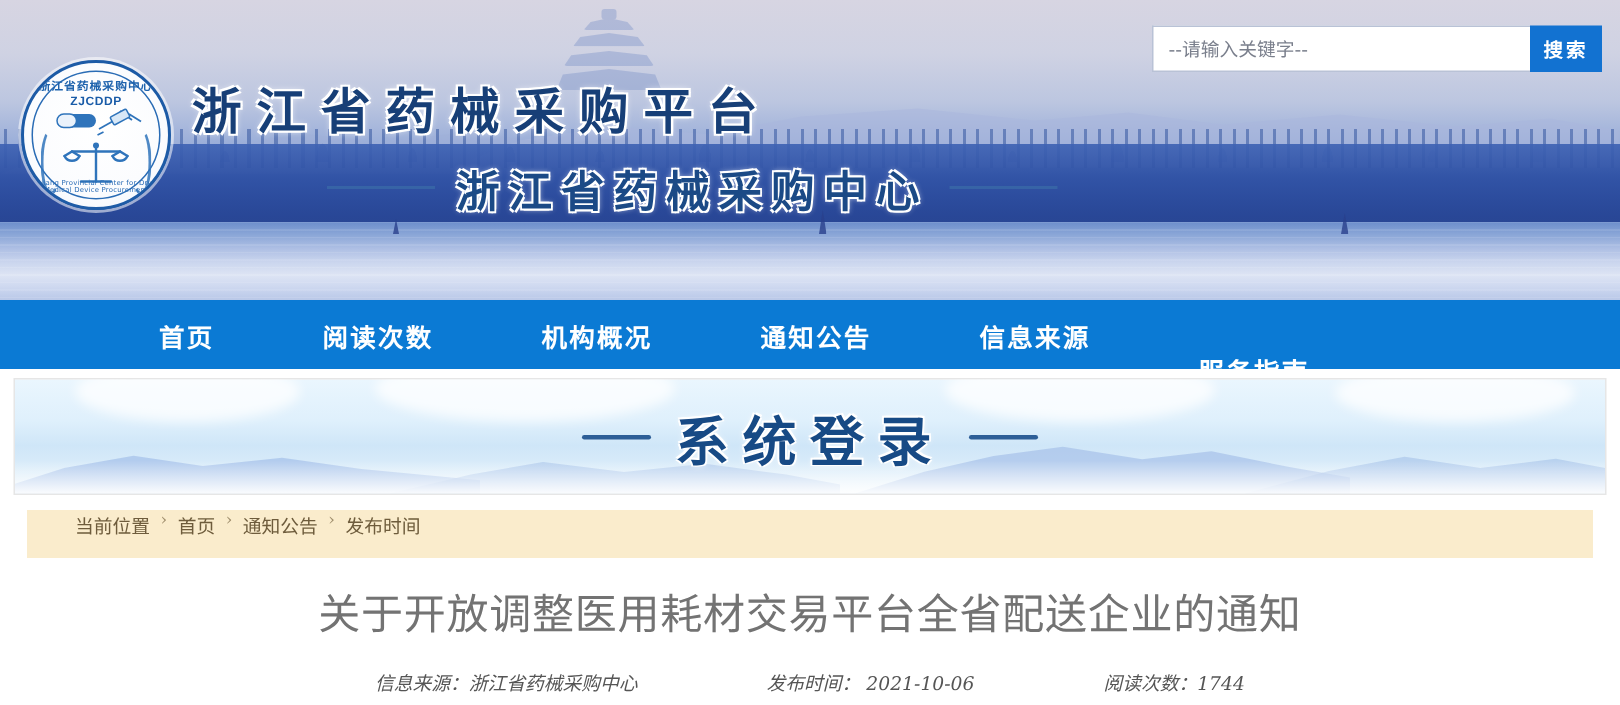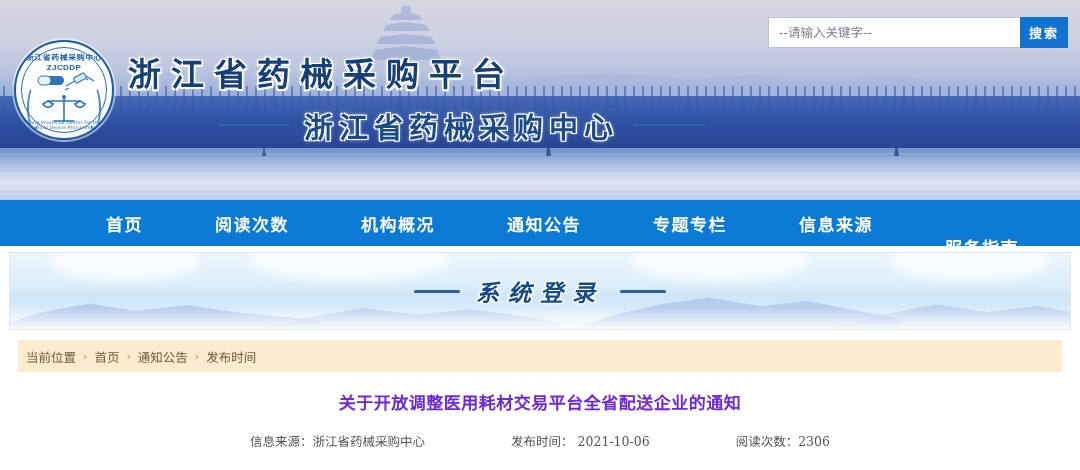--- a/index.html
+++ b/index.html
@@ -277,61 +277,62 @@
     clip-path:polygon(0% 100%,20% 56%,38% 28%,56% 50%,74% 32%,92% 60%,100% 78%,100% 100%);}
   .bn-mist{ position:absolute; left:0; bottom:0; width:100%; height:22px;
             background:linear-gradient(to top, rgba(255,255,255,.92), rgba(255,255,255,0)); }
   .banner-center{
     position:absolute; left:0; top:0; width:100%; height:100%;
     display:flex; align-items:center; justify-content:center; gap:16px;
   }
   .bn-rule{ width:46px; height:3px; background:#1b4f8c; opacity:.9; border-radius:2px;}
   .banner-text{
     font-family:"DejaVu Serif","Liberation Serif",serif;
-    font-size:23px; font-weight:700; font-style:italic;
+    font-size:36px; font-weight:700; 
     color:#174a85; letter-spacing:9px;
     text-shadow:
       -1.2px -1.2px 0 #fff, 1.2px -1.2px 0 #fff,
       -1.2px  1.2px 0 #fff, 1.2px  1.2px 0 #fff,
        0 0 5px rgba(255,255,255,.95);
     white-space:nowrap;
   }
 
   
   .content { width:1080px; padding:10px 18px 0 18px; background:#fff; }
   .breadcrumb {
     height:32px;
     background:#faeccc;
-    display:flex; align-items:center;
-    padding-left:8px;
+    display:flex; align-items:flex-start;
+    padding-left:32px;
     gap:7px;
     font-family:"DejaVu Serif","Liberation Serif",serif;
     font-size:12.5px;
     color:#6e5c3c;
     white-space:nowrap;
   }
   .bc-sep { color:#a08f6d; font-size:11px; }
   .bc-link { color:#6e5c3c; text-decoration:none; cursor:pointer; }
 
   .article { padding-top:20px; text-align:center; }
   .article-title {
     font-family:"DejaVu Sans","Liberation Sans",sans-serif;
-    font-size:17px; font-weight:700;
-    color:#6d28d9;
+    font-size:28px; font-weight:400;
+    color:#737373;
     letter-spacing:.5px;
     line-height:1.3;
   }
   .article-meta {
     margin-top:17px;
     display:flex; justify-content:center;
     gap:86px;
     font-family:"DejaVu Serif","Liberation Serif",serif;
     font-size:12.5px;
     color:#555555;
     white-space:nowrap;
+    font-style:italic;
   }
 </style>
 </head>
 <body>
 
 <div class="hero">
   <div class="hero-sky"></div>
   <div class="ridge-far"></div>
   <div class="ridge-far2"></div>
 
@@ -395,21 +396,20 @@
     <input class="search-input" type="text" placeholder="--请输入关键字--" style="">
     <button class="search-btn">搜索</button>
   </div>
 </div>
 
 <nav class="nav">
   <a class="nav-item">首页</a>
   <a class="nav-item">阅读次数</a>
   <a class="nav-item">机构概况</a>
   <a class="nav-item">通知公告</a>
-  <a class="nav-item">专题专栏</a>
   <a class="nav-item">信息来源</a>
   <a class="nav-item">服务指南</a>
 
 </nav>
 
 <div class="banner-shell">
   <div class="banner">
     <div class="bn-cloud c1"></div>
     <div class="bn-cloud c2"></div>
     <div class="bn-cloud c3"></div>
@@ -437,17 +437,17 @@
     <a class="bc-link">通知公告</a>
     <span class="bc-sep">›</span>
     <a class="bc-link">发布时间</a>
   </div>
 
   <div class="article">
     <h1 class="article-title">关于开放调整医用耗材交易平台全省配送企业的通知</h1>
     <div class="article-meta">
       <span>信息来源：浙江省药械采购中心</span>
       <span>发布时间： 2021-10-06</span>
-      <span>阅读次数：2306</span>
+      <span>阅读次数：1744</span>
     </div>
   </div>
 
 </div>
 
 </body></html>

